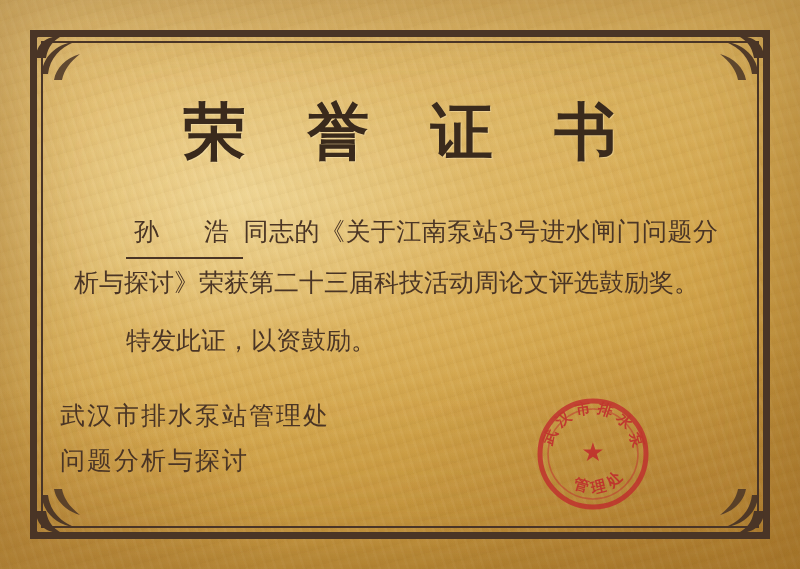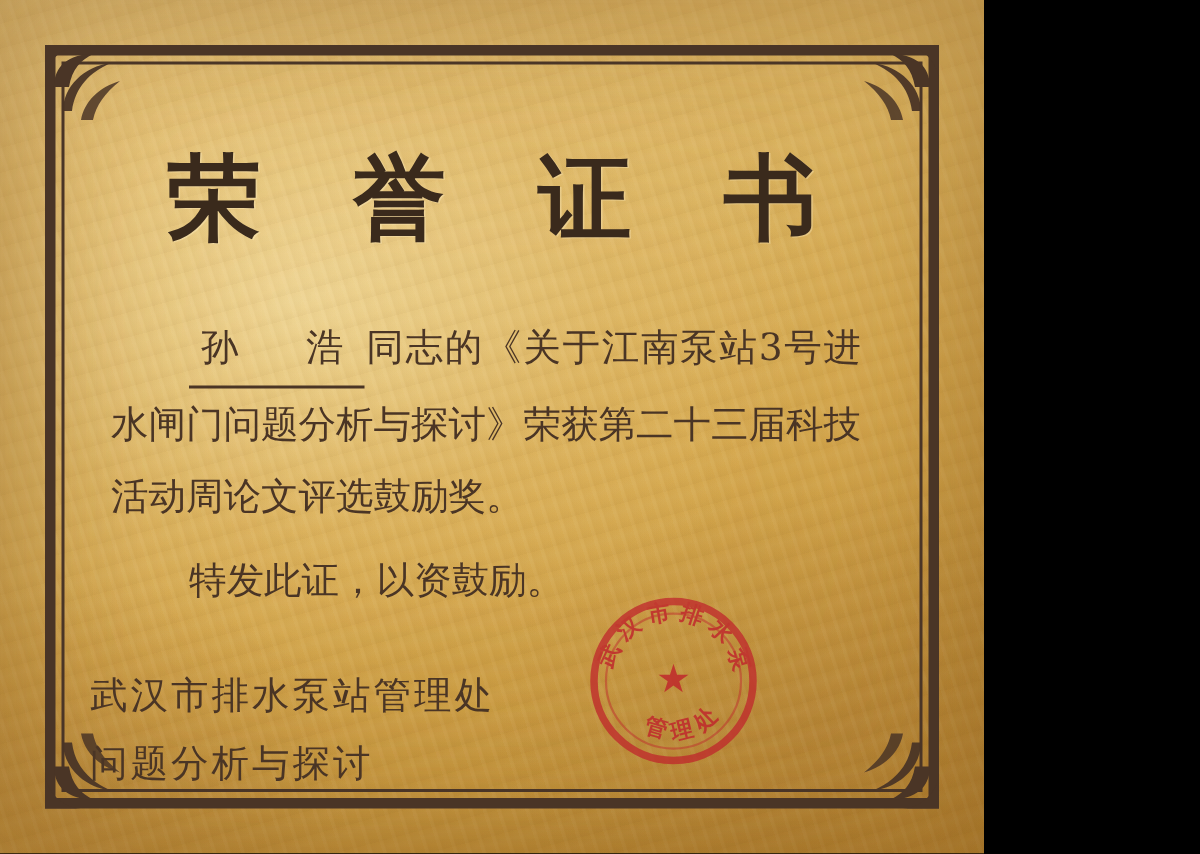--- a/index.html
+++ b/index.html
@@ -2,21 +2,21 @@
 <html><head>
 <meta charset="utf-8">
 <style>
   html, body {
     margin: 0;
     padding: 0;
     background: #000;
   }
   #page {
     position: relative;
-    width: 656px;
+    width: 800px;
     height: 569px;
     overflow: hidden;
     background:
       radial-gradient(ellipse 70% 60% at 30% 35%, rgba(255,240,190,0.55) 0%, rgba(255,230,170,0.12) 45%, rgba(200,150,70,0.0) 75%),
       radial-gradient(ellipse 50% 40% at 85% 85%, rgba(160,110,45,0.35) 0%, rgba(160,110,45,0.0) 70%),
       radial-gradient(ellipse 40% 35% at 8% 92%, rgba(150,100,40,0.30) 0%, rgba(150,100,40,0.0) 70%),
       linear-gradient(160deg, #e8c77d 0%, #e3bd6c 18%, #dcb45f 38%, #d6a94f 58%, #c99a41 78%, #bb8a34 100%);
     font-family: "Liberation Serif", serif;
   }
   
@@ -115,21 +115,21 @@
   }
   .name-blank {
     display: inline-block;
     min-width: 92px;
     text-align: left;
     border-bottom: 2px solid #4a3525;
     letter-spacing: 10px;
     padding: 0 4px 1px 8px;
   }
   .indent { display:inline-block; width: 52px; }
-  .para2 { margin-top: 10px; font-family: Liberation Mono, monospace; }
+  .para2 { margin-top: 10px; }
 
   .sign-block {
     margin-top: 28px;
     text-align: left;
     padding-right: 28px;
     color: #4a3525;
     font-size: 25px;
     line-height: 45px;
     font-family: "DejaVu Serif", "Liberation Serif", serif;
     letter-spacing: 2px;

